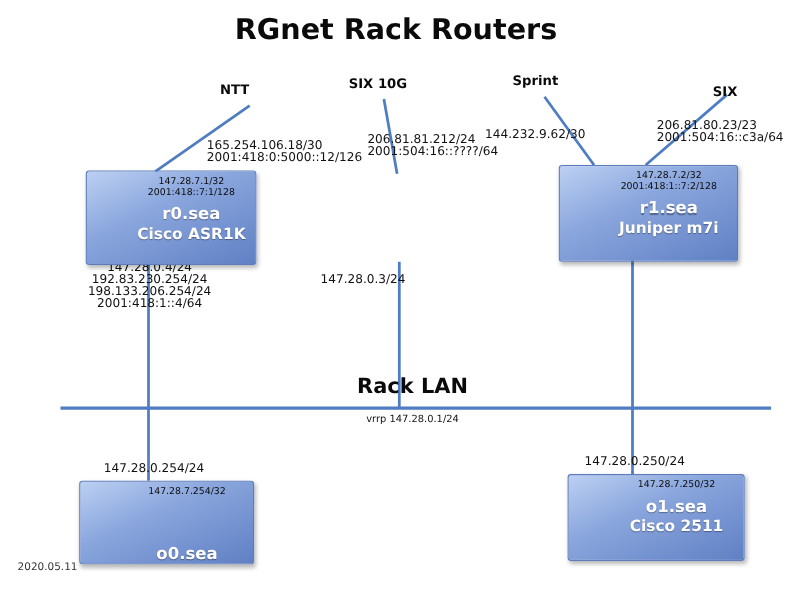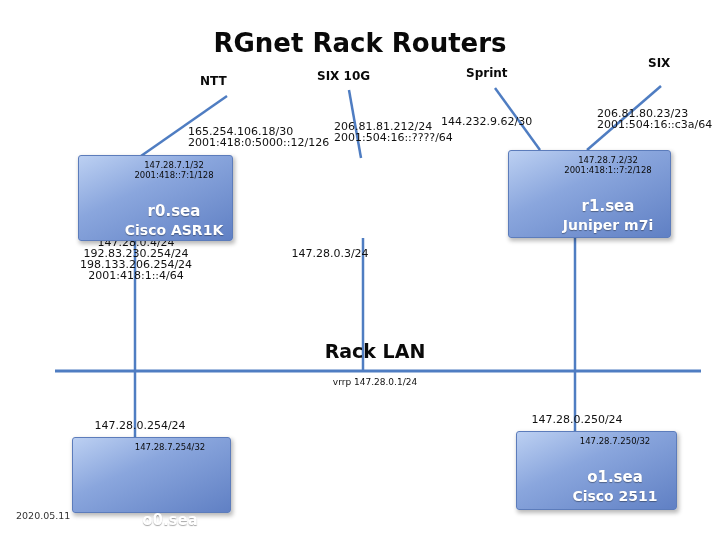--- a/index.html
+++ b/index.html
@@ -2,35 +2,35 @@
 <html><head>
 <meta charset="utf-8">
 <style>
   html,body{margin:0;padding:0;background:#fff;}
   #canvas{
     position:relative;width:720px;height:540px;background:#ffffff;
     font-family:"DejaVu Sans",sans-serif;color:#111;overflow:hidden;
   }
   #wires{position:absolute;left:0;top:0;z-index:1;}
   .title{
-    position:absolute;left:0;top:28px;width:720px;text-align:center;
+    position:absolute;left:0;top:12px;width:720px;text-align:center;
     font-size:26px;font-weight:bold;color:#0a0a0a;z-index:2;
   }
   .uplabel{position:absolute;font-size:12px;font-weight:bold;color:#0a0a0a;z-index:2;}
   .ann{position:absolute;font-size:11px;line-height:11px;color:#111;z-index:2;}
   .ann.center{text-align:center;}
   .box{
     position:absolute;z-index:3;border:1px solid #5c7cbb;border-radius:3px;
     background:linear-gradient(155deg,#bcd0f2 0%,#8aa6dd 40%,#6080c4 100%);
     box-shadow:1.5px 2.5px 4px rgba(0,0,0,0.28);
     display:flex;flex-direction:column;align-items:center;text-align:center;padding-left:37px;
   }
   .box.center-content{justify-content:center;}
   .box-ips{font-size:8.5px;line-height:10px;color:#0b0b0b;padding-top:4px;}
-  .box-name{font-size:15px;font-weight:bold;color:#ffffff;margin-top:22px;
+  .box-name{font-size:15px;font-weight:bold;color:#ffffff;margin-top:5px;
     text-shadow:0 1px 1px rgba(0,0,0,0.35);}
   .box-model{font-size:14px;font-weight:bold;color:#ffffff;
     text-shadow:0 1px 1px rgba(0,0,0,0.35);margin-top:2px;}
   .lan-label{position:absolute;left:300px;top:340px;width:150px;text-align:center;
     font-size:19px;font-weight:bold;color:#0a0a0a;z-index:2;}
   .vrrp{position:absolute;left:290px;top:377px;width:170px;text-align:center;
     font-size:9px;color:#111;z-index:2;}
   .date{position:absolute;left:16px;top:510px;font-size:9.5px;color:#333;z-index:2;}
 </style>
 </head>
@@ -47,21 +47,21 @@
     <line x1="363" y1="238" x2="363" y2="371" stroke="#4f7dc2" stroke-width="2.5"></line>
     <line x1="575" y1="236" x2="575" y2="431" stroke="#4f7dc2" stroke-width="2.5"></line>
     <line x1="55" y1="371" x2="701" y2="371" stroke="#4f7dc2" stroke-width="3"></line>
   </svg>
 
   <div class="title">RGnet Rack Routers</div>
 
   <div class="uplabel" style="left:200px;top:74px;">NTT</div>
   <div class="uplabel" style="left:317px;top:69px;">SIX 10G</div>
   <div class="uplabel" style="left:466px;top:66px;">Sprint</div>
-  <div class="uplabel" style="left:648px;top:56px;">SIX</div>
+  <div class="uplabel" style="left:648px;top:76px;">SIX</div>
 
   <div class="ann" style="left:188px;top:126px;">
     <div>165.254.106.18/30</div>
     <div>2001:418:0:5000::12/126</div>
   </div>
   <div class="ann" style="left:334px;top:121px;">
     <div>206.81.81.212/24</div>
     <div>2001:504:16::????/64</div>
   </div>
   <div class="ann" style="left:441px;top:116px;">

